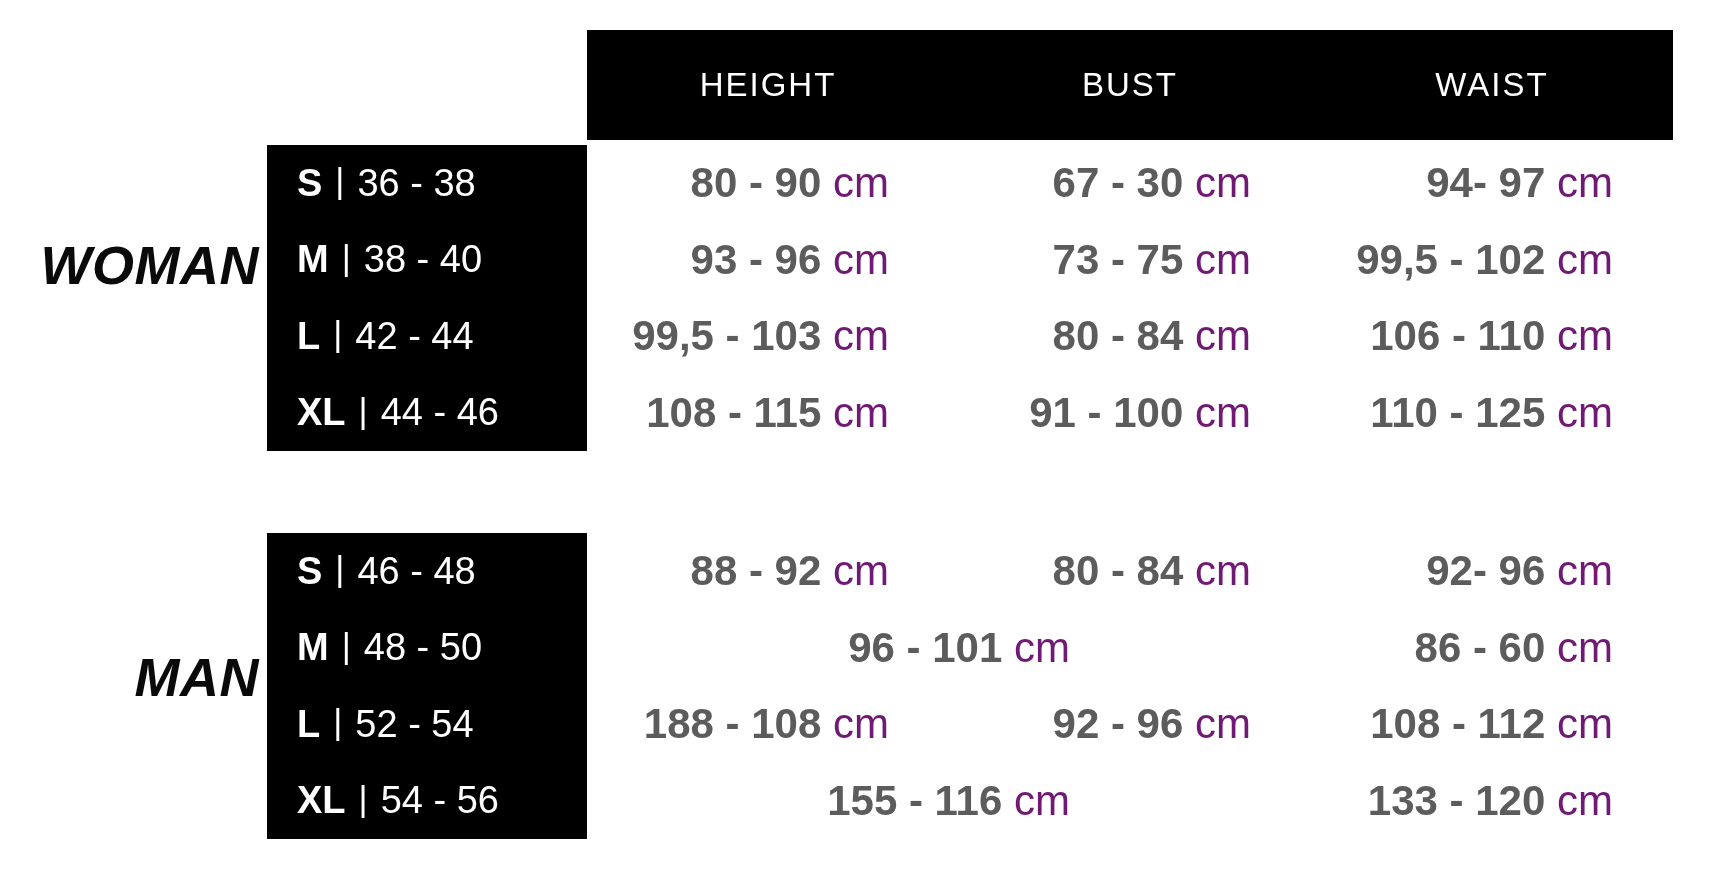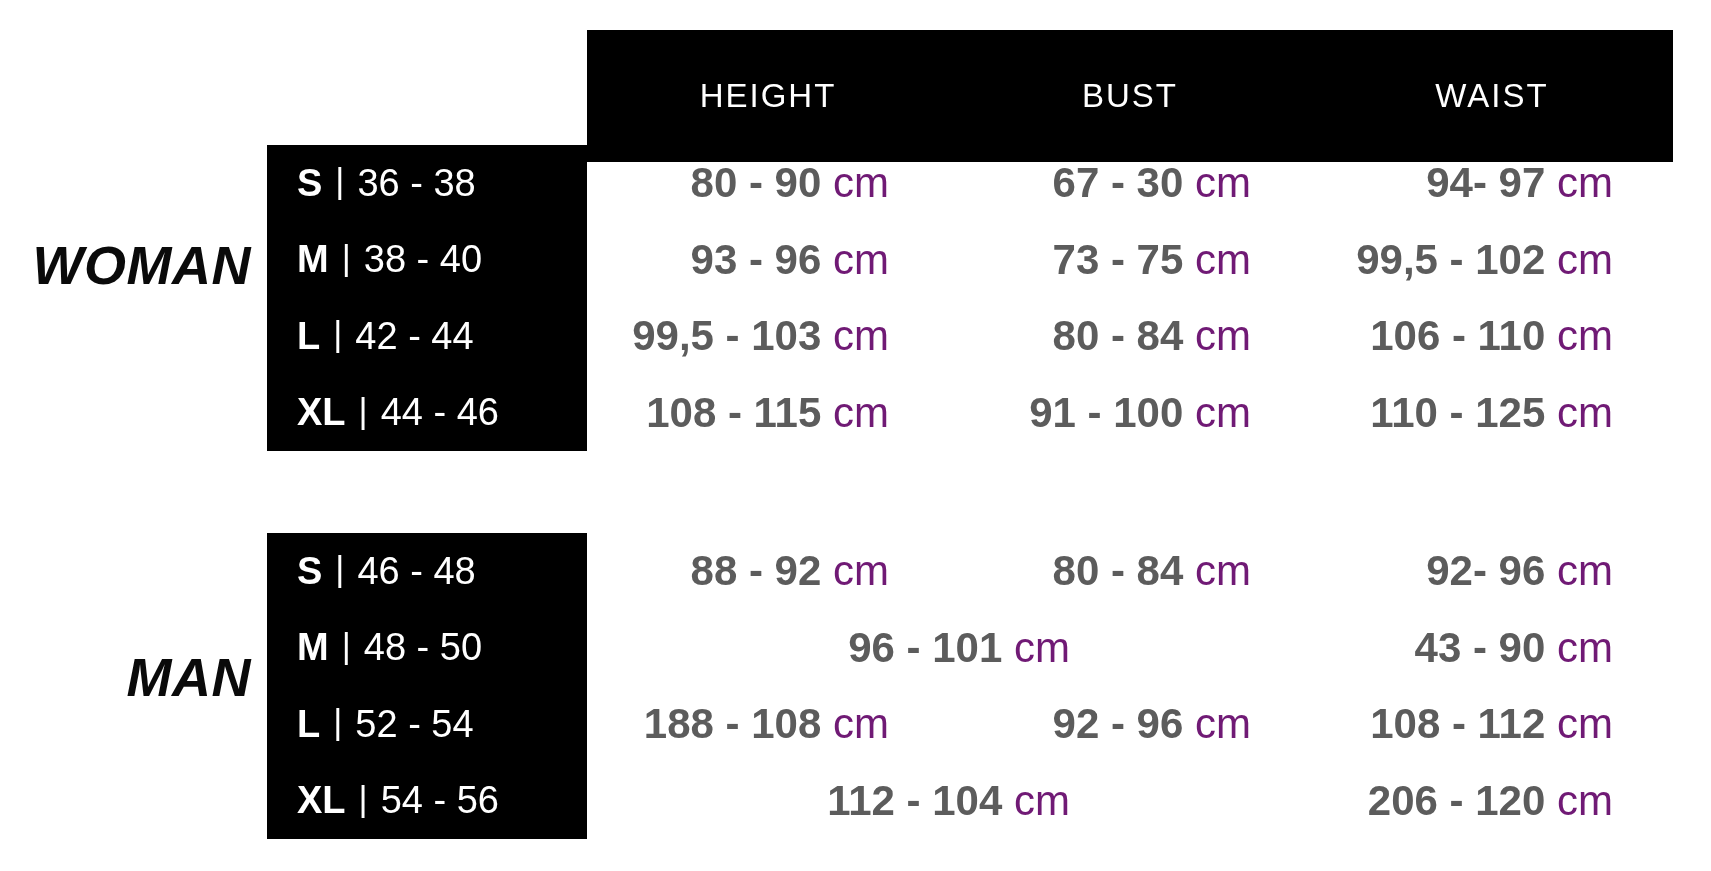--- a/index.html
+++ b/index.html
@@ -9,39 +9,39 @@
     height: 871px;
     background: #ffffff;
     overflow: hidden;
     font-family: "Liberation Sans", sans-serif;
   }
 
   
   .header-bar {
     position: absolute;
     left: 587px; top: 30px;
-    width: 1086px; height: 132px;
+    width: 1086px; height: 110px;
     background: #000000;
     display: flex;
   }
   .header-cell {
     flex: 1;
     display: flex;
     align-items: center;
     justify-content: center;
     color: #ffffff;
     font-size: 33px;
     font-weight: 400;
     letter-spacing: 2px;
   }
 
   
   .gender-label {
     position: absolute;
-    left: 8px;
+    left: 16px;
     width: 243px;
     text-align: right;
     color: #0a0a0a;
     font-weight: bold;
     font-style: italic;
     font-size: 54px;
     line-height: 1;
     letter-spacing: 0.5px;
   }
   .gender-label.woman { top: 238px; }
@@ -180,26 +180,26 @@
       </div>
     </div>
   <div class="values-grid man">
       <div class="value-row">
         <div class="value-cell"><span class="value-num">88 - 92</span><span class="value-unit">&nbsp;cm</span></div>
         <div class="value-cell"><span class="value-num">80 - 84</span><span class="value-unit">&nbsp;cm</span></div>
         <div class="value-cell"><span class="value-num">92- 96</span><span class="value-unit">&nbsp;cm</span></div>
       </div>
       <div class="value-row">
         <div class="value-cell"><span class="value-num">96 - 101</span><span class="value-unit">&nbsp;cm</span></div>
-        <div class="value-cell"><span class="value-num">43 - 90</span><span class="value-unit">&nbsp;cm</span></div>
+        <div class="value-cell"><span class="value-num">86 - 60</span><span class="value-unit">&nbsp;cm</span></div>
       </div>
       <div class="value-row">
         <div class="value-cell"><span class="value-num">188 - 108</span><span class="value-unit">&nbsp;cm</span></div>
         <div class="value-cell"><span class="value-num">92 - 96</span><span class="value-unit">&nbsp;cm</span></div>
         <div class="value-cell"><span class="value-num">108 - 112</span><span class="value-unit">&nbsp;cm</span></div>
       </div>
       <div class="value-row">
-        <div class="value-cell"><span class="value-num">112 - 104</span><span class="value-unit">&nbsp;cm</span></div>
-        <div class="value-cell"><span class="value-num">206 - 120</span><span class="value-unit">&nbsp;cm</span></div>
+        <div class="value-cell"><span class="value-num">155 - 116</span><span class="value-unit">&nbsp;cm</span></div>
+        <div class="value-cell"><span class="value-num">133 - 120</span><span class="value-unit">&nbsp;cm</span></div>
       </div>
     </div>
 
 </div>
 
 </body></html>

